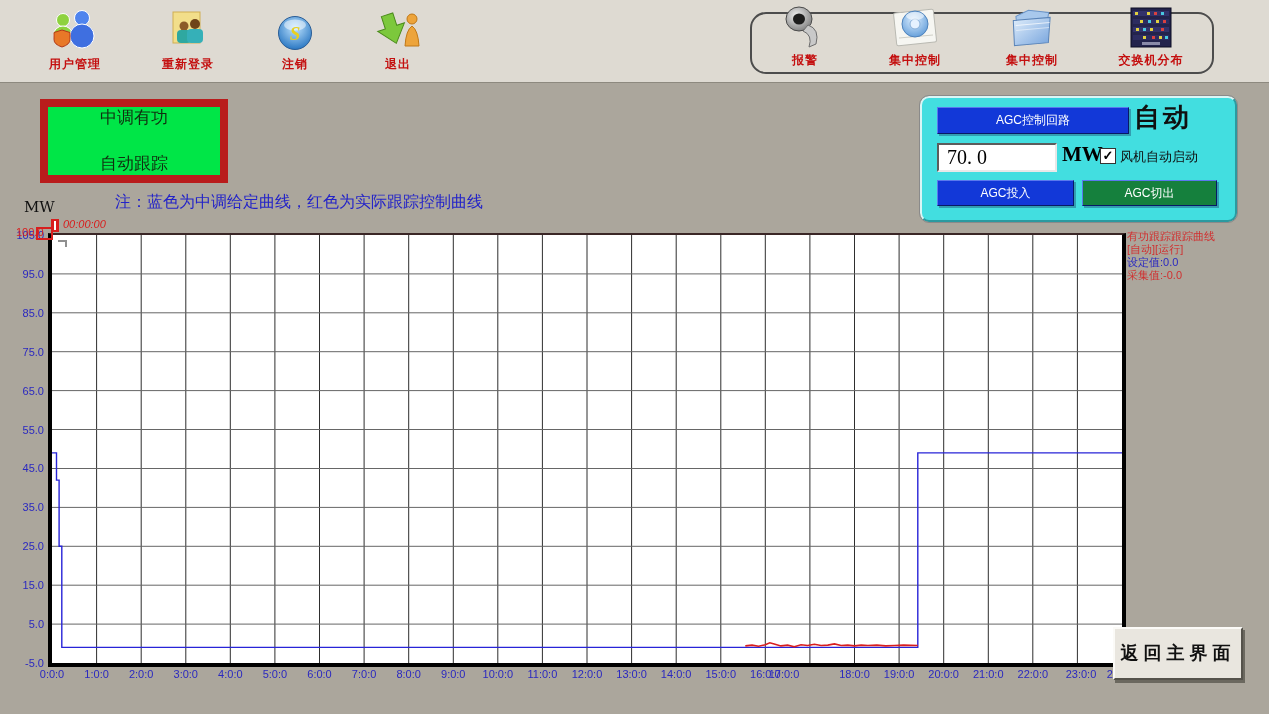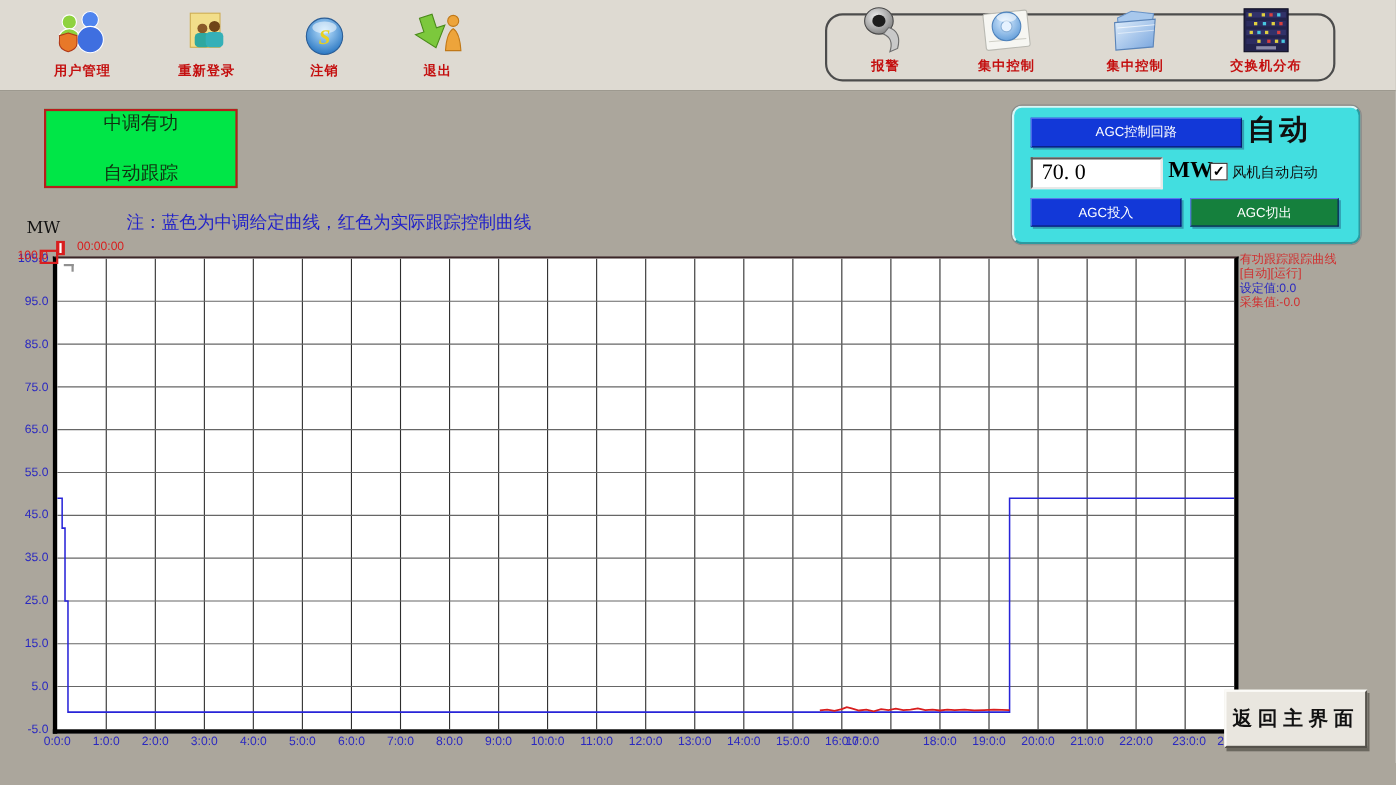--- a/index.html
+++ b/index.html
@@ -8,21 +8,21 @@
   
   #topbar{position:absolute;left:0;top:0;width:1269px;height:82px;background:#dedad2;
           border-bottom:1px solid #8d897f;}
   .titem{position:absolute;top:6px;height:72px;text-align:center;cursor:pointer;z-index:3;}
   .ticon{height:48px;display:flex;align-items:flex-end;justify-content:center;}
   .tlabel{margin-top:2px;font-size:12px;font-weight:bold;color:#c40f0f;letter-spacing:1px;}
   #rgroup{position:absolute;left:750px;top:12px;width:460px;height:58px;
           border:2px solid #4c4c4c;border-radius:16px;z-index:1;}
   
   #status-box{position:absolute;left:40px;top:99px;width:172px;height:68px;background:#00e647;
-              border:2px solid #b91c1c;display:flex;flex-direction:column;align-items:center;
+              border:8px solid #b91c1c;display:flex;flex-direction:column;align-items:center;
               justify-content:center;font-size:17px;color:#103010;line-height:26px;gap:20px;}
   
   #agc-panel{position:absolute;left:920px;top:96px;width:313px;height:122px;background:#42dee0;
              border:2px solid;border-color:#d9f6f6 #2b9aa0 #2b9aa0 #d9f6f6;border-radius:9px;
              outline:1px solid #8a8a8a;}
   .blue-btn{position:absolute;background:#1238d8;color:#fff;font-size:12px;text-align:center;
             border:1px solid;border-color:#5a78ee #071a66 #071a66 #5a78ee;cursor:pointer;
             display:flex;align-items:center;justify-content:center;box-shadow:2px 2px 0 rgba(20,40,90,.35);}
   #btn-loop{left:15px;top:9px;width:190px;height:25px;}
   #mode-label{position:absolute;left:212px;top:2px;font-size:26px;font-weight:bold;color:#101010;
@@ -46,21 +46,21 @@
              box-sizing:border-box;border-style:solid;border-color:#3a2626 #000 #000 #000;
              border-width:2px 4px 4px 4px;}
   #chart-svg{position:absolute;left:0;top:0;}
   .ytick{position:absolute;left:0;width:44px;text-align:right;font-size:11px;color:#2a28c0;}
   .xtick{position:absolute;top:668px;transform:translateX(-50%);font-size:11px;color:#2a28c0;white-space:nowrap;}
   
   #cursor-value{position:absolute;left:16px;top:226px;font-size:11px;color:#d81e1e;z-index:4;}
   #cursor-box{position:absolute;left:36px;top:227px;width:13px;height:9px;border:2px solid #d81e1e;z-index:4;}
   #cursor-flag{position:absolute;left:51px;top:219px;width:8px;height:13px;background:#d81e1e;z-index:4;}
   #cursor-flag::after{content:"";position:absolute;left:3px;top:2px;width:2px;height:9px;background:#fff;}
-  #cursor-time{position:absolute;left:70px;top:218px;font-size:11px;color:#d81e1e;z-index:4;}
+  #cursor-time{position:absolute;left:63px;top:218px;font-size:11px;color:#d81e1e;z-index:4;font-style:italic;}
   #plot-hook{position:absolute;left:58px;top:240px;width:7px;height:5px;
              border-top:2px solid #909090;border-right:2px solid #909090;z-index:4;}
   
   #legend{position:absolute;left:1127px;top:230px;width:140px;font-size:11px;line-height:13px;}
   .leg-red{color:#d03030;}
   .leg-blue{color:#2a28c0;}
   
   #return-btn{position:absolute;left:1113px;top:627px;width:130px;height:53px;background:#e9e6df;
               border:2px solid;border-color:#fbfaf7 #55524b #55524b #fbfaf7;box-shadow:2px 3px 0 rgba(55,52,45,.55);
               font-size:18px;font-weight:bold;color:#111;letter-spacing:5px;text-align:center;

